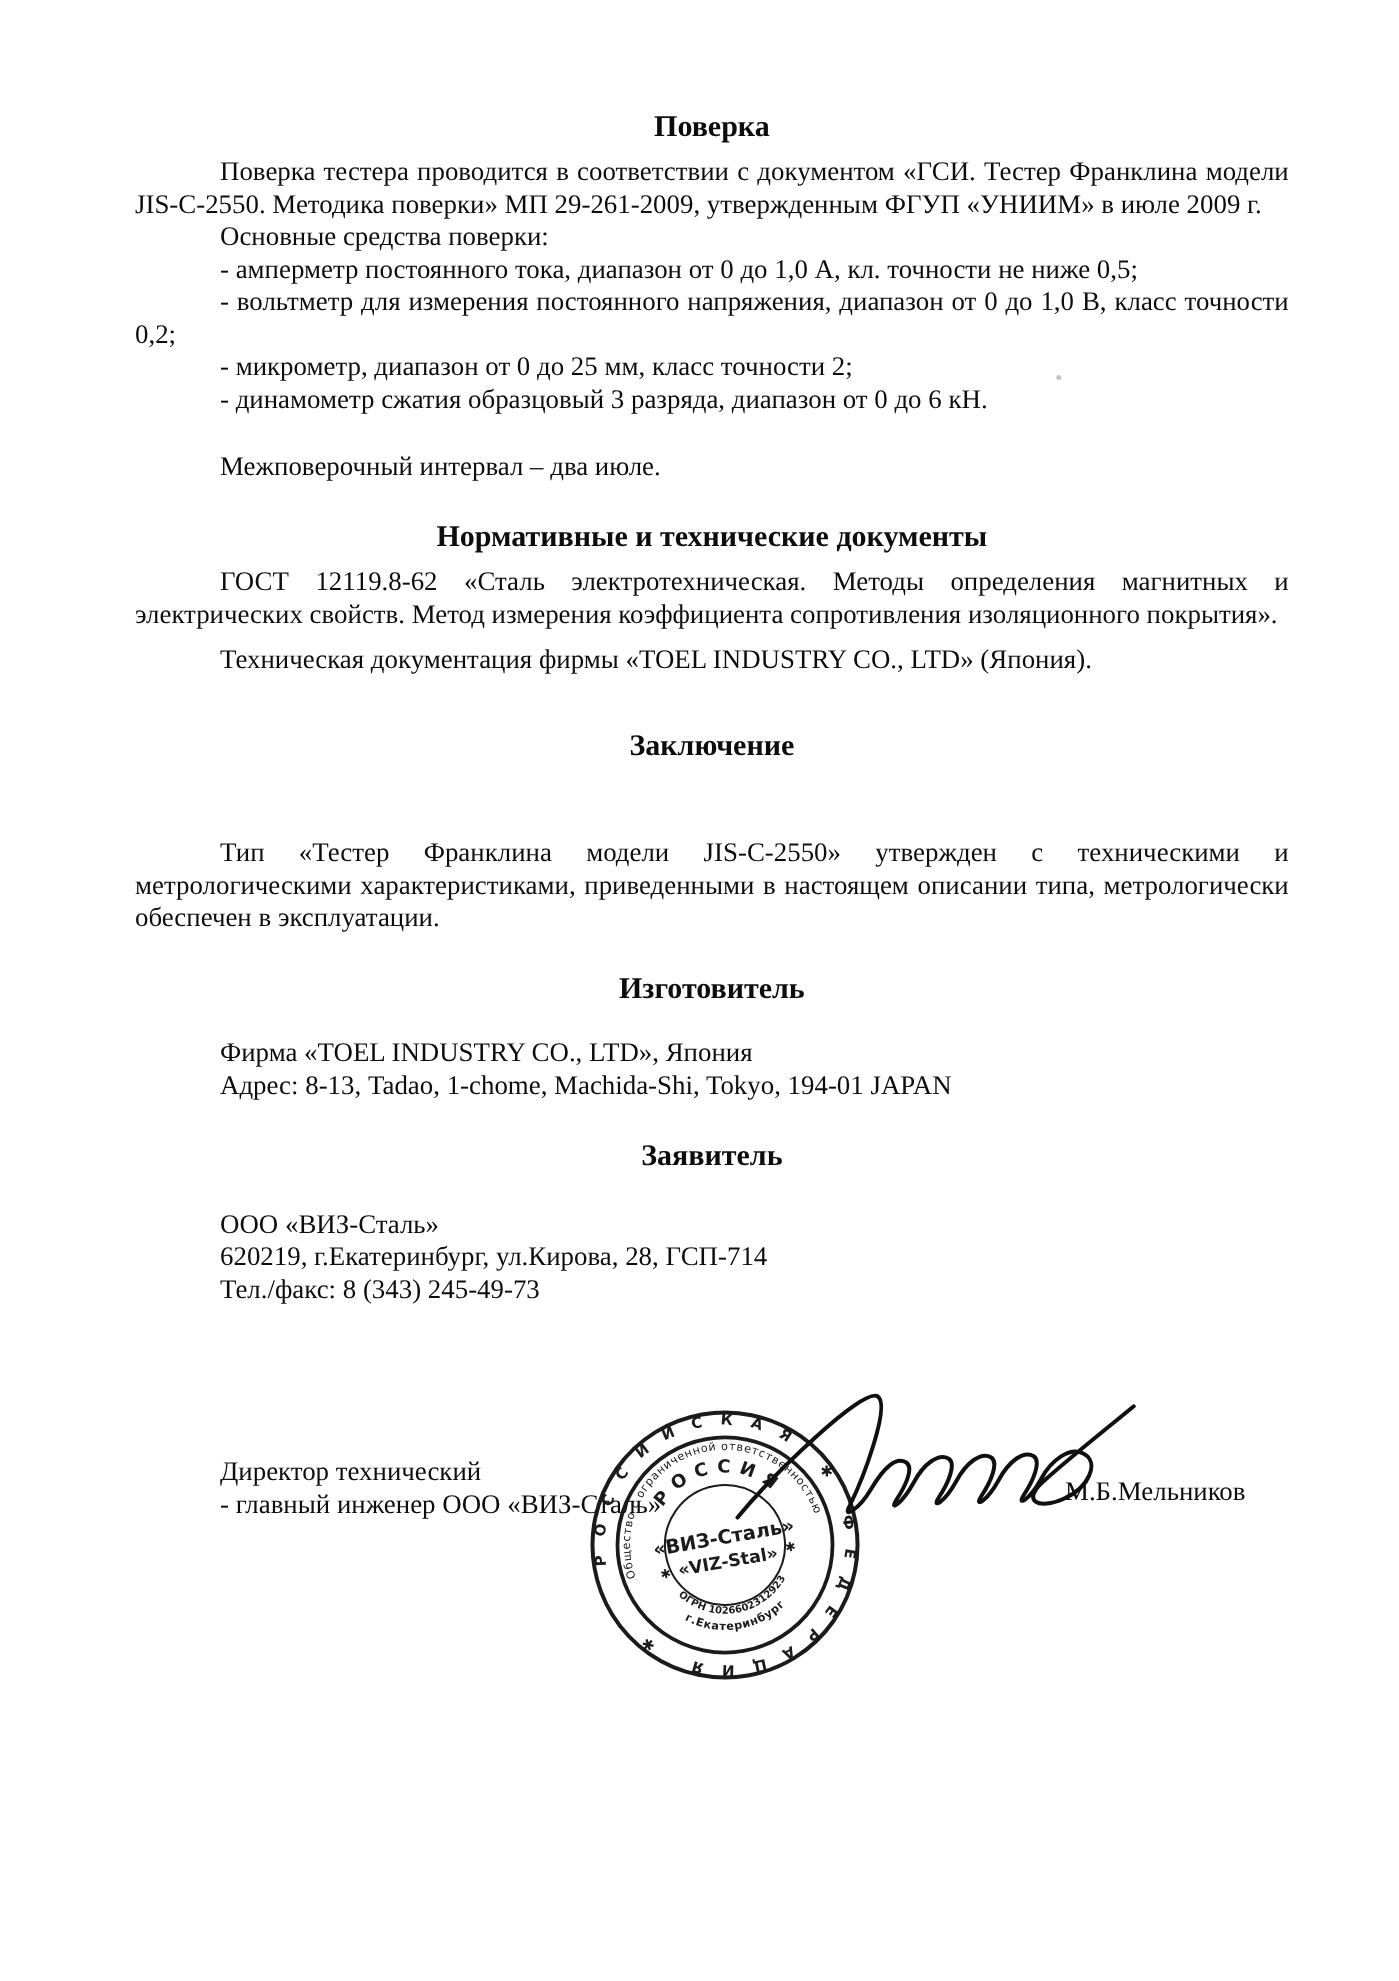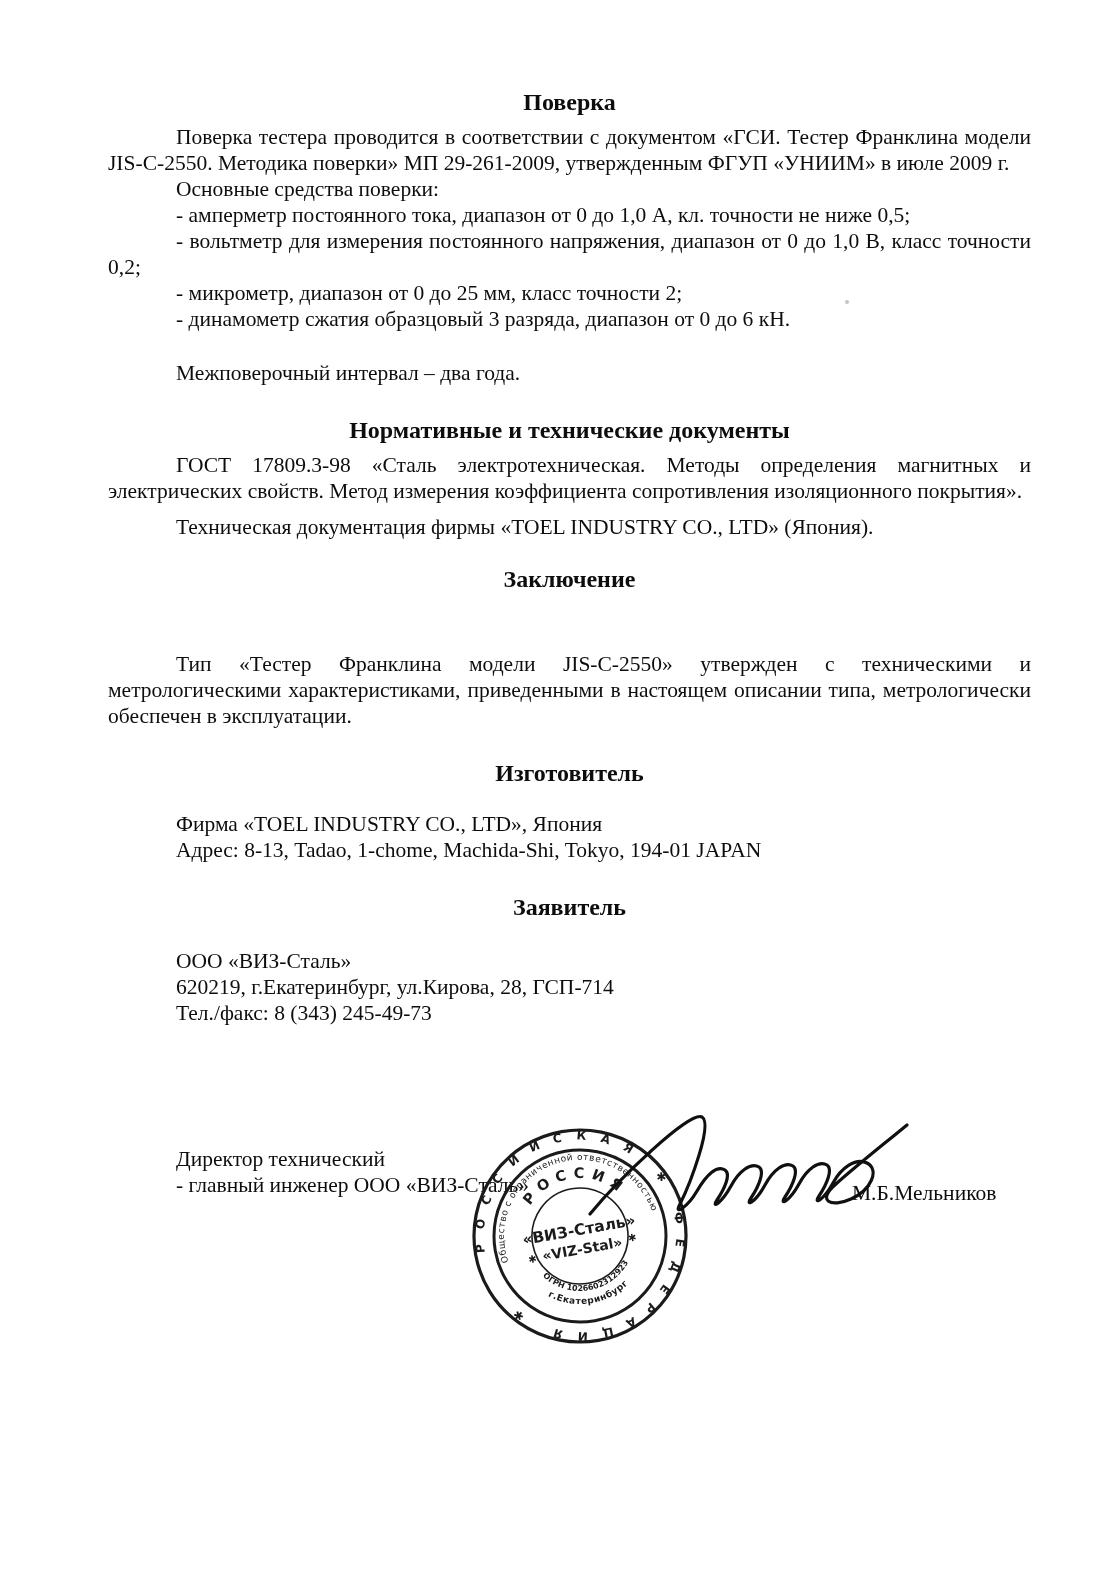--- a/index.html
+++ b/index.html
@@ -7,21 +7,21 @@
     position:relative; width:1119px; height:1585px; background:#ffffff;
     color:#0d0d0d; font-family:"Liberation Serif", serif;
     font-size:21.5px; line-height:26px; overflow:hidden;
   }
   .content{position:absolute; left:108px; top:88px; width:923px;}
   h1,h2{font-size:24px; font-weight:bold; text-align:center; margin:0; line-height:28px;}
   p{margin:0;}
   .indent{text-indent:68px;}
   .just{text-align:justify;}
   .mt8{margin-top:8px;}  .mt10{margin-top:10px;}
-  .mt24{margin-top:24px;} .mt25{margin-top:25px;}
+  .mt24{margin-top:24px;} .mt25{margin-top:43px;}
   .mt27{margin-top:27px;} .mt28{margin-top:28px;}
   .mt30{margin-top:30px;} .mt38{margin-top:58px;}
   .mt100{margin-top:120px;}
   .sig-area{position:relative;}
   .stamp{position:absolute; left:360px; top:1124px; width:224px; height:224px;}
   .stamp text{fill:#1b1b1b; font-family:"DejaVu Sans", sans-serif;}
   .signature-svg{position:absolute; left:440px; top:1108px; width:480px; height:130px;}
   .sig-name{position:absolute; left:852px; top:1180px; white-space:nowrap;}
   .artifact-dot{position:absolute; left:845px; top:300px; width:4px; height:4px;
     border-radius:50%; background:#8a8a8a; opacity:.5;}
@@ -34,24 +34,24 @@
 
   <div class="content">
     <h1>Поверка</h1>
 
     <p class="indent just mt8">Поверка тестера проводится в соответствии с документом «ГСИ. Тестер Франклина модели JIS-C-2550. Методика поверки» МП 29-261-2009, утвержденным ФГУП «УНИИМ» в июле 2009 г.</p>
     <p class="indent">Основные средства поверки:</p>
     <p class="indent just">- амперметр постоянного тока, диапазон от 0 до 1,0 А, кл. точности не ниже 0,5;</p>
     <p class="indent just">- вольтметр для измерения постоянного напряжения, диапазон от 0 до 1,0 В, класс точности 0,2;</p>
     <p class="indent just">- микрометр, диапазон от 0 до 25 мм, класс точности 2;</p>
     <p class="indent just">- динамометр сжатия образцовый 3 разряда, диапазон от 0 до 6 кН.</p>
-    <p class="indent mt28">Межповерочный интервал – два года.</p>
+    <p class="indent mt28">Межповерочный интервал – два июле.</p>
 
     <h2 class="mt30">Нормативные и технические документы</h2>
-    <p class="indent just mt8">ГОСТ 17809.3-98 «Сталь электротехническая. Методы определения магнитных и электрических свойств. Метод измерения коэффициента сопротивления изоляционного покрытия».</p>
+    <p class="indent just mt8">ГОСТ 12119.8-62 «Сталь электротехническая. Методы определения магнитных и электрических свойств. Метод измерения коэффициента сопротивления изоляционного покрытия».</p>
     <p class="indent mt10">Техническая документация фирмы «TOEL INDUSTRY CO., LTD» (Япония).</p>
 
     <h2 class="mt25">Заключение</h2>
     <p class="indent just mt38">Тип «Тестер Франклина модели JIS-C-2550» утвержден с техническими и метрологическими характеристиками, приведенными в настоящем описании типа, метрологически обеспечен в эксплуатации.</p>
 
     <h2 class="mt30">Изготовитель</h2>
     <p class="indent mt24">Фирма «TOEL INDUSTRY CO., LTD», Япония</p>
     <p class="indent">Адрес: 8-13, Tadao, 1-chome, Machida-Shi, Tokyo, 194-01 JAPAN</p>
 
     <h2 class="mt30">Заявитель</h2>

